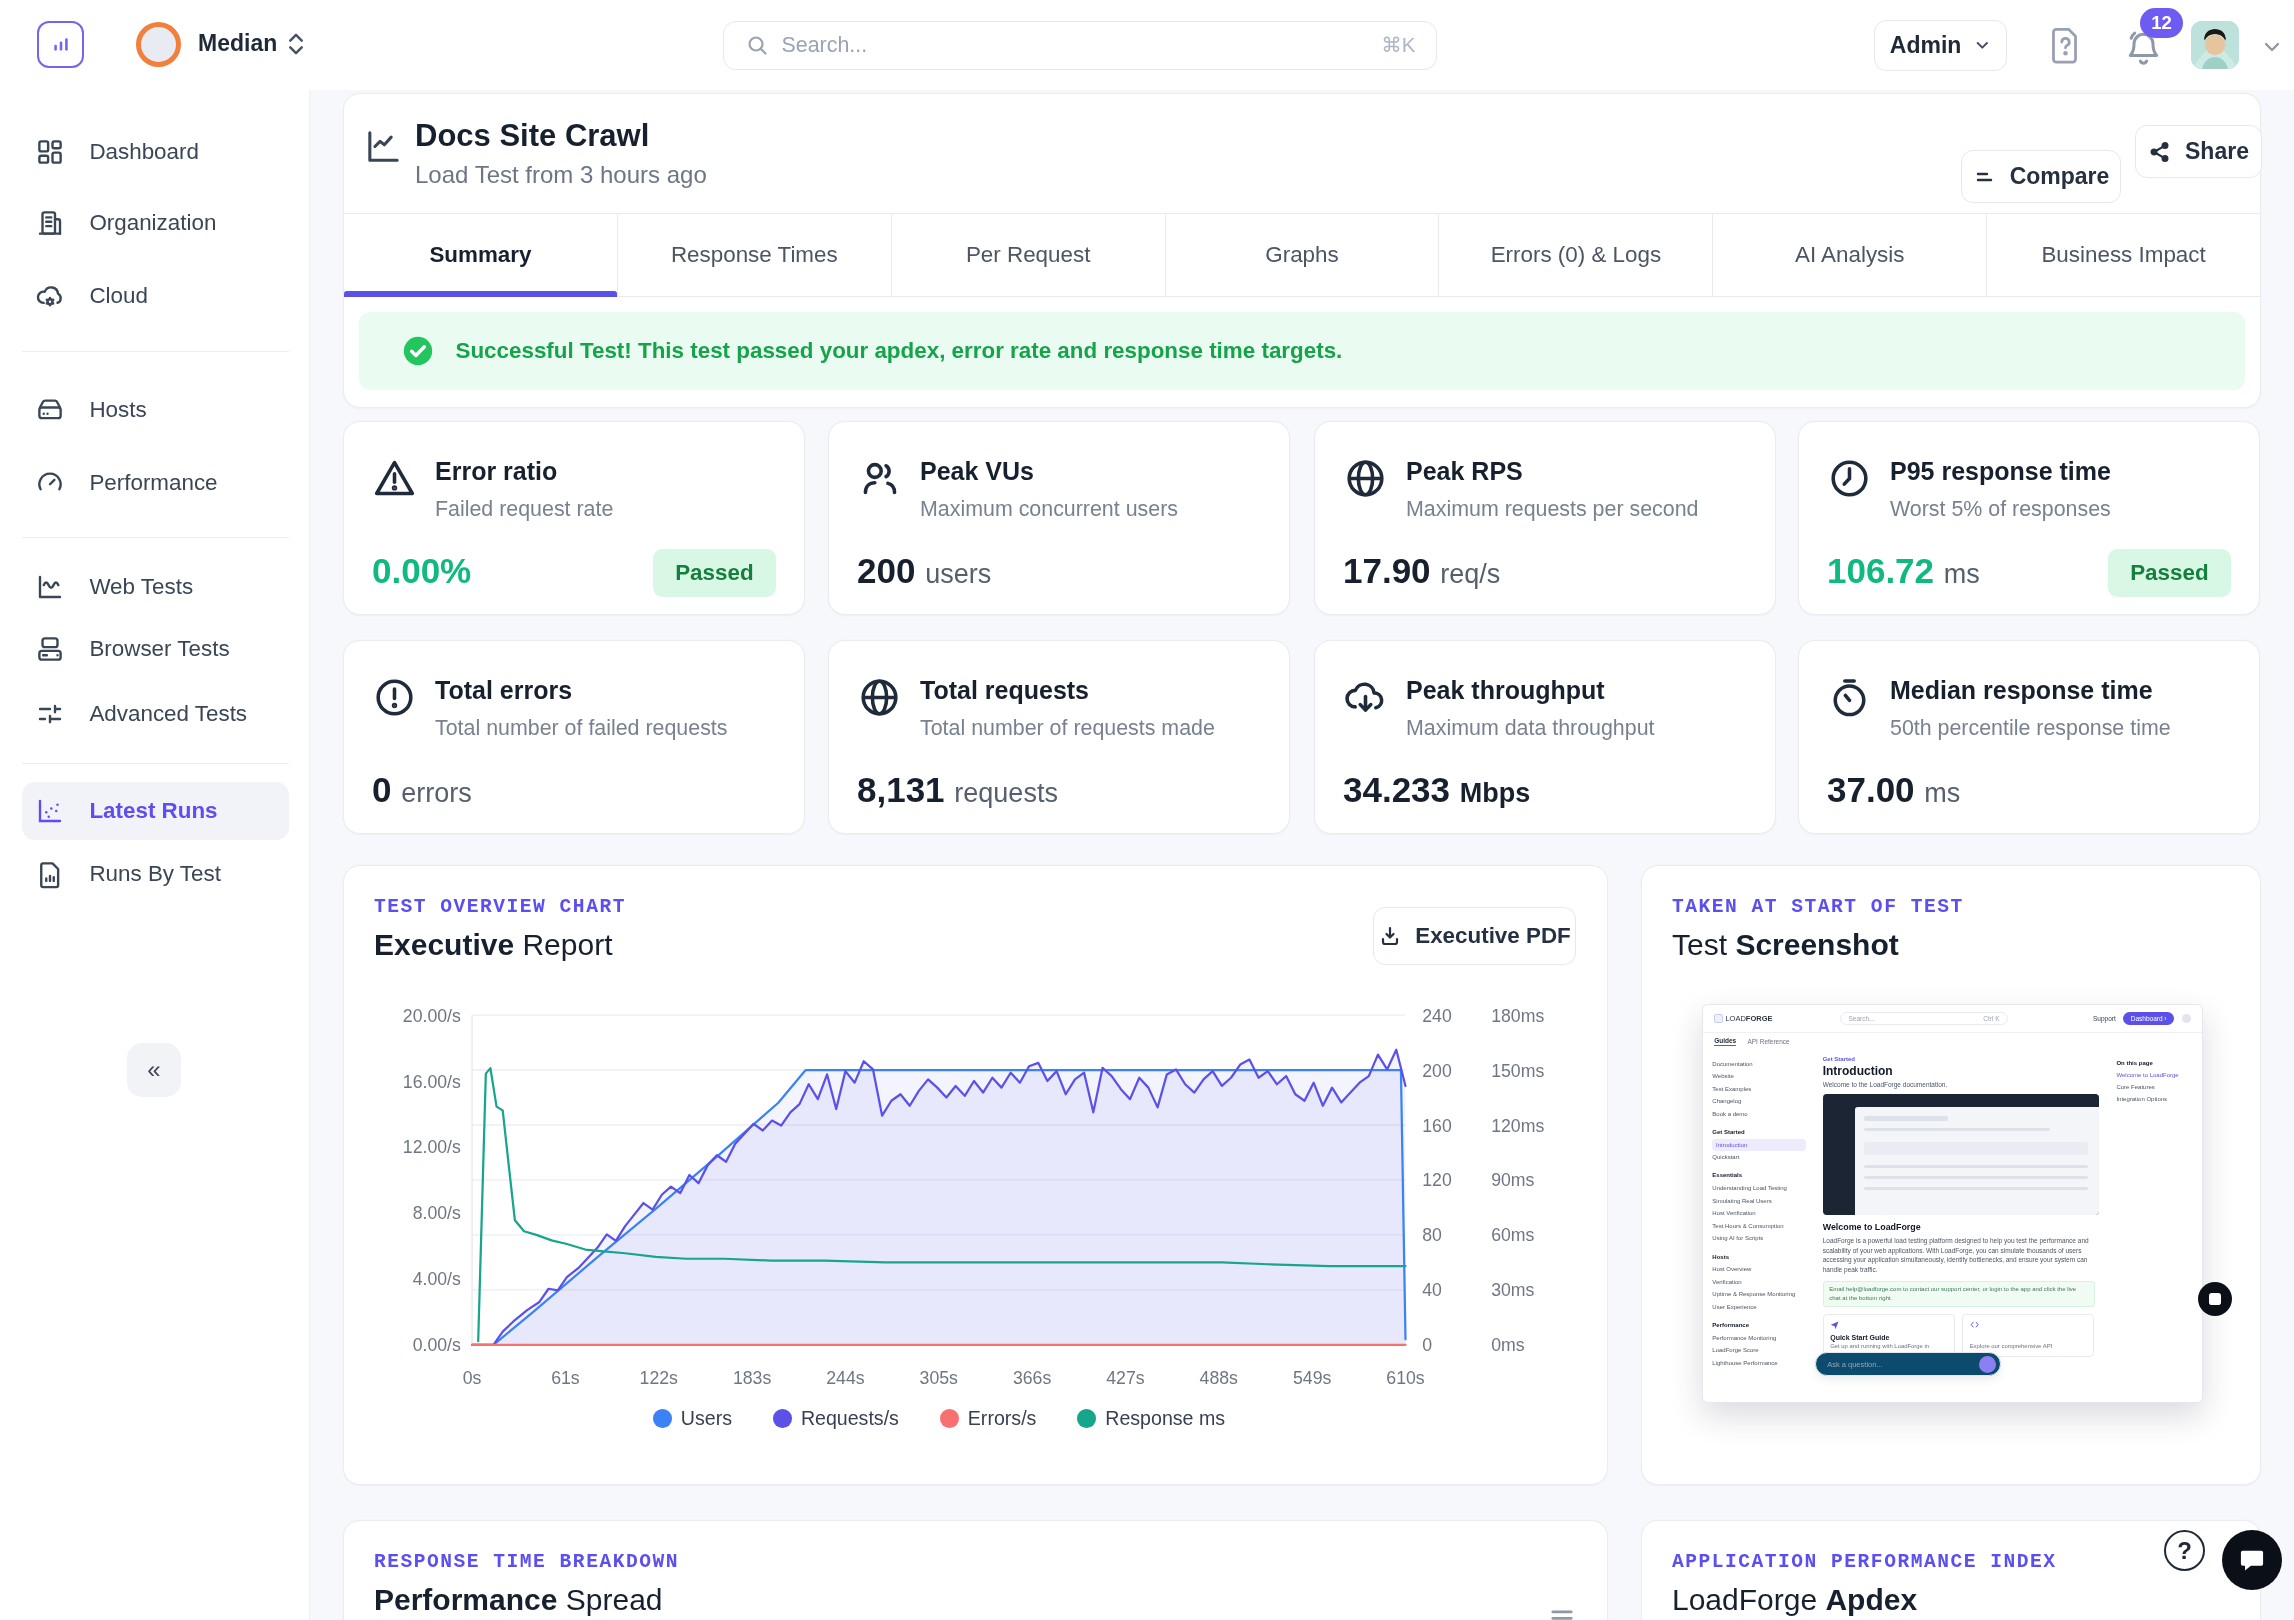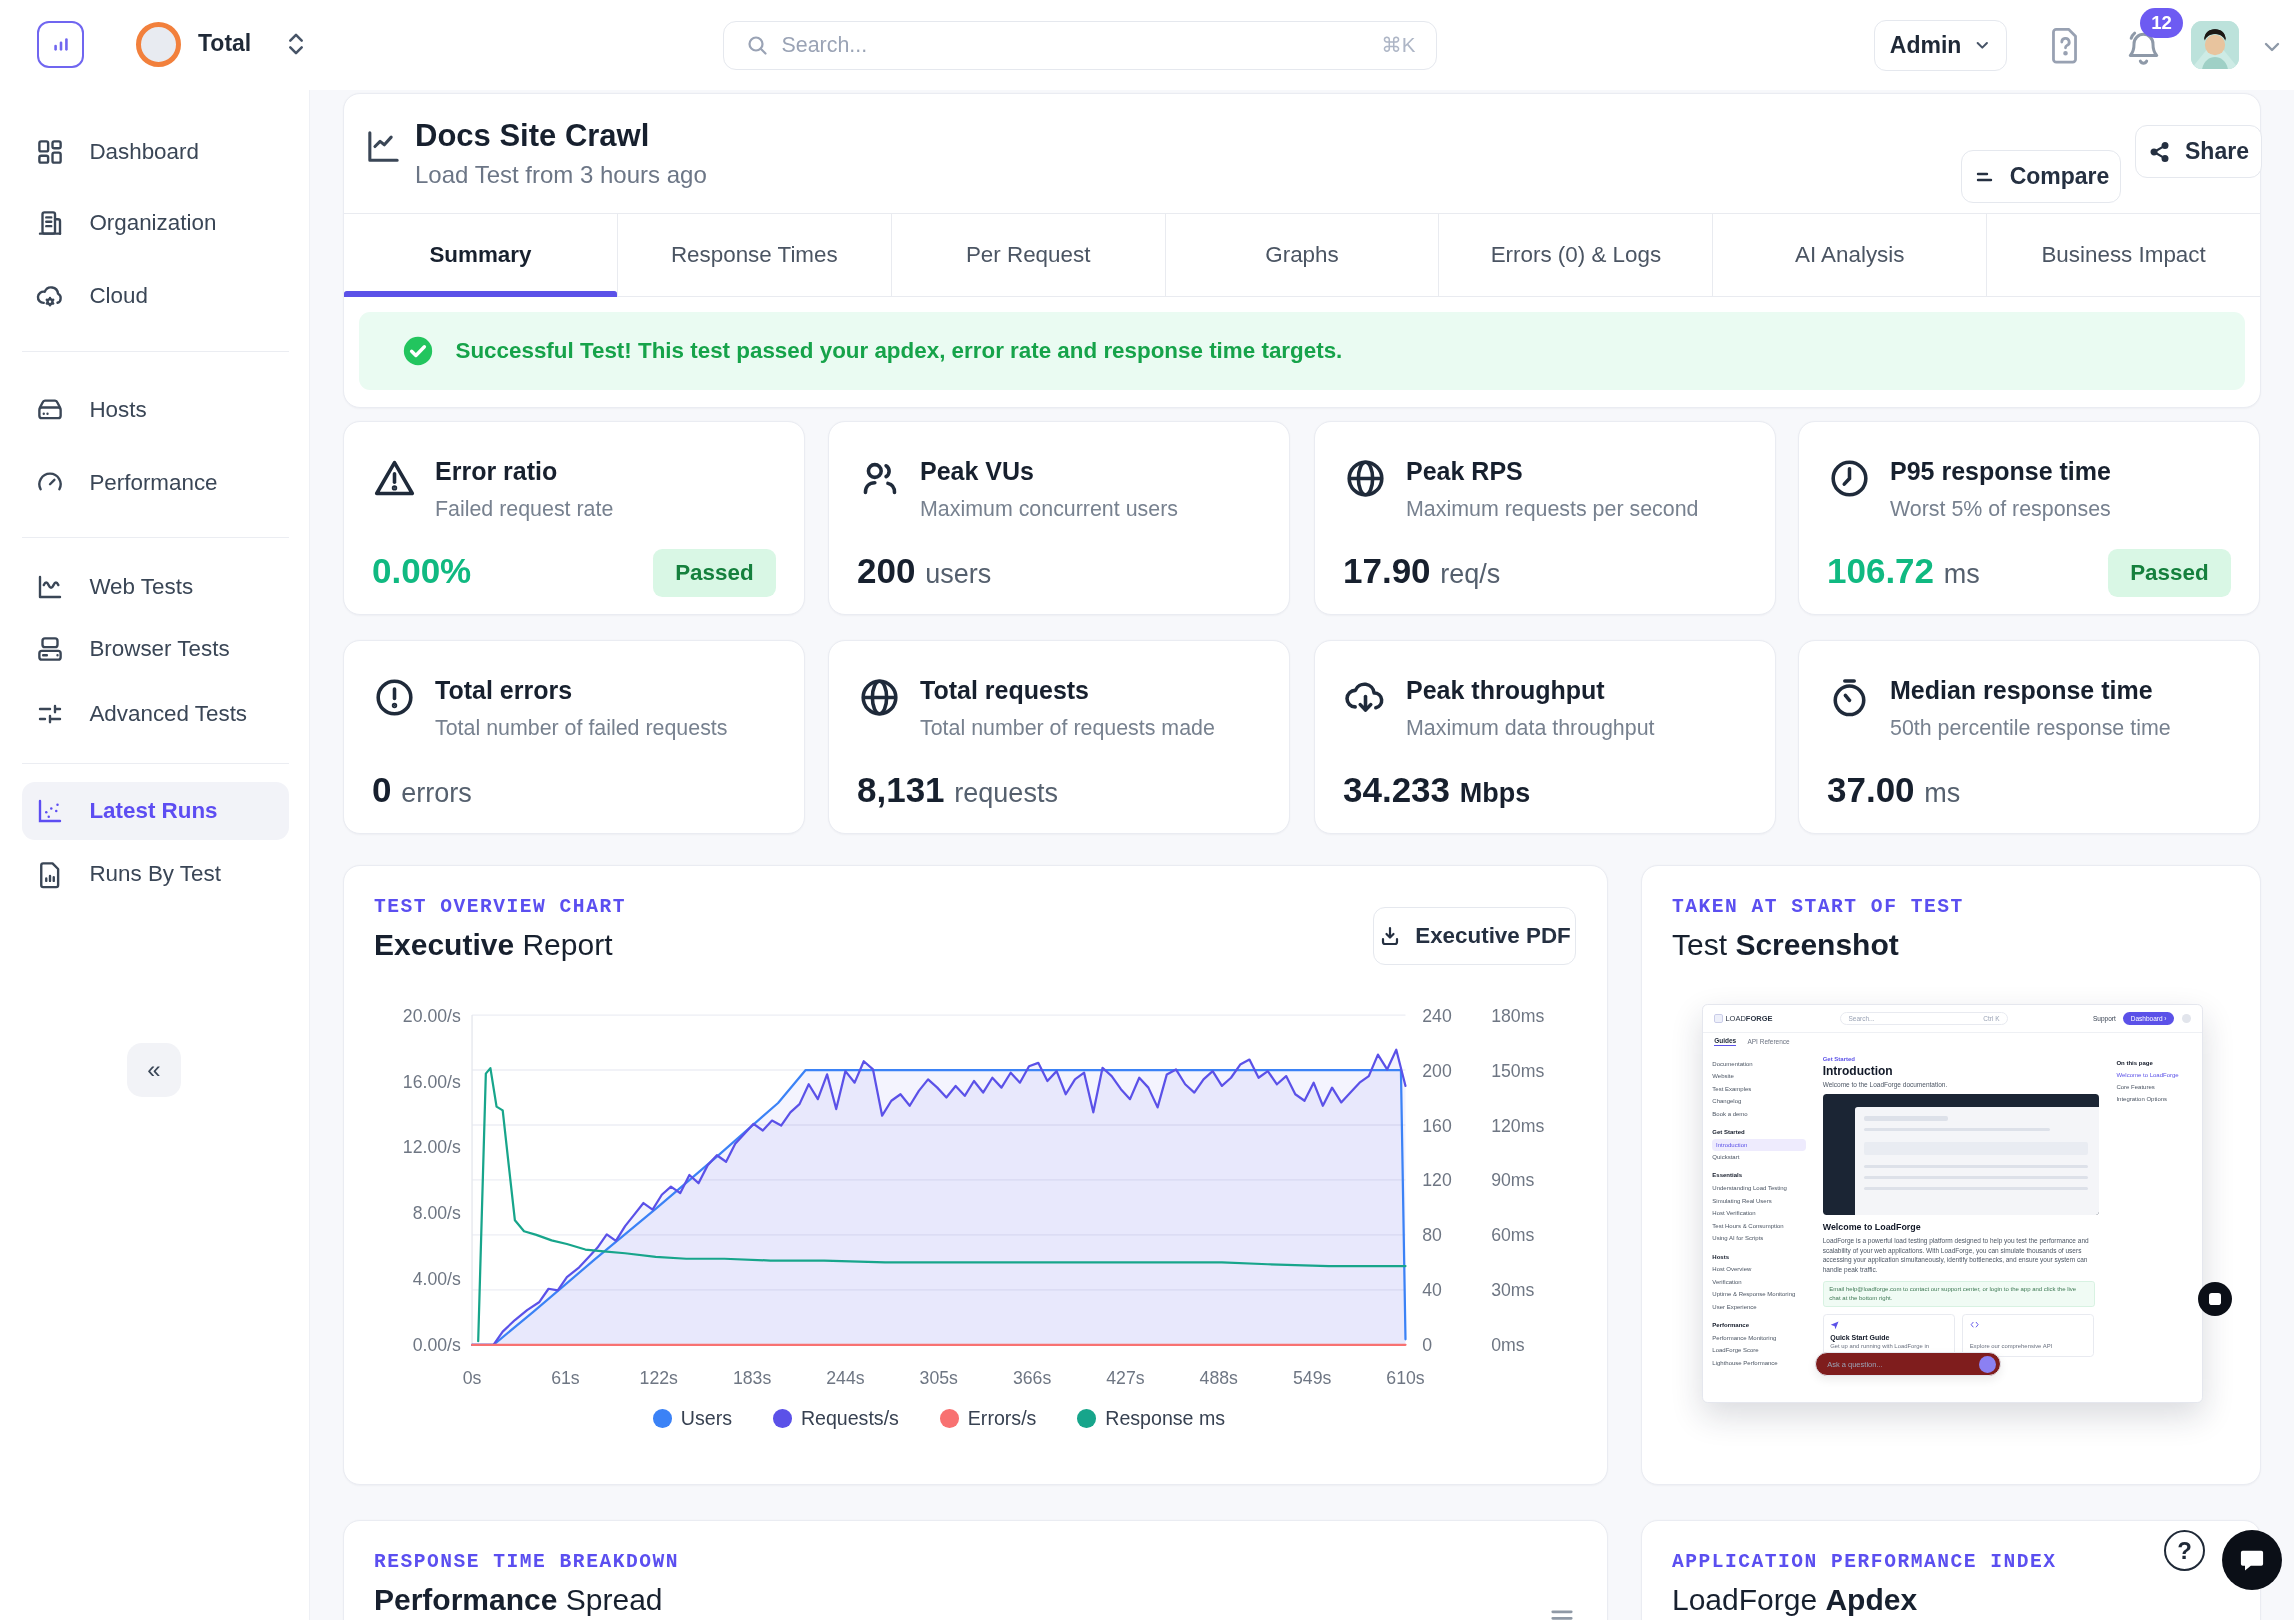--- a/index.html
+++ b/index.html
@@ -138,21 +138,21 @@
   #mini-body { margin-top:3.7px; color:#4B5563; font-size:6.5px; line-height:1.5; }
   #mini-tip { margin-top:5.6px; background:#F0FBF4; border:0.9px solid #D8F2E2; border-radius:2.8px; padding:3.7px 5.6px;
               color:#3F7955; font-size:6px; line-height:1.45; }
   #mini-cards { margin-top:6.5px; display:flex; gap:7.5px; }
   .mini-doc-card { width:132px; height:43px; border:0.9px solid #E8EAF0; border-radius:3.7px; padding:4.7px 6.5px; }
   .mini-doc-card .t { font-weight:700; color:#111827; font-size:7px; margin-top:5.6px; }
   .mini-doc-card .d { color:#6B7280; font-size:5.9px; margin-top:1.9px; }
   #mini-toc { position:absolute; right:5.6px; top:52px; width:80px; font-size:6px; color:#4B5563; line-height:2; }
   #mini-toc .tt { color:#111827; font-weight:600; }
   #mini-toc .on { color:#5B51E8; }
-  #mini-ask { position:absolute; left:112px; top:347px; width:186px; height:24px; background:#7f1d1d;
+  #mini-ask { position:absolute; left:112px; top:347px; width:186px; height:24px; background:#0c4a6e;
               border:0.9px solid #E5E7EE; border-radius:12px; box-shadow:0 3.7px 9.3px rgba(0,0,0,.08);
               display:flex; align-items:center; justify-content:space-between; padding:0 3.7px 0 11.2px;
               color:#9AA3B5; font-size:7.5px; }
   #mini-ask .go { width:17px; height:17px; border-radius:50%; background:#8B80F2; }
   #rec-dot { position:absolute; left:556px; top:416px; width:34px; height:34px; border-radius:50%; background:#0B0F17;
              display:flex; align-items:center; justify-content:center; }
   #rec-dot .sq { width:12px; height:12px; border-radius:2.8px; background:#fff; }
 
   
   #perf-card { left:343px; top:1520px; width:1265px; height:373px; }
@@ -171,21 +171,21 @@
 
 <div class="abs" id="topbar">
   <div class="abs" id="app-logo">
     <svg width="26" height="26" viewBox="0 0 24 24" fill="none" stroke="#7066F0" stroke-width="2.4" stroke-linecap="round">
         <path d="M7 16v-3"></path>
         <path d="M12 16v-6"></path>
         <path d="M17 16V7"></path>
       </svg>
   </div>
   <div class="abs" id="ws-avatar"></div>
-  <div class="abs" id="ws-name">Total</div>
+  <div class="abs" id="ws-name">Median</div>
   <div class="abs" id="ws-caret">
     <svg width="24" height="32" viewBox="0 0 20 28" fill="none" stroke="#475467" stroke-width="2.2" stroke-linecap="round" stroke-linejoin="round">
         <path d="M5 11l5-5 5 5"></path>
         <path d="M5 17l5 5 5-5"></path>
       </svg>
   </div>
 
   <div class="abs" id="search">
     <span>
       <svg width="24" height="24" viewBox="0 0 24 24" fill="none" stroke="#9AA3B5" stroke-width="2.2" stroke-linecap="round">

